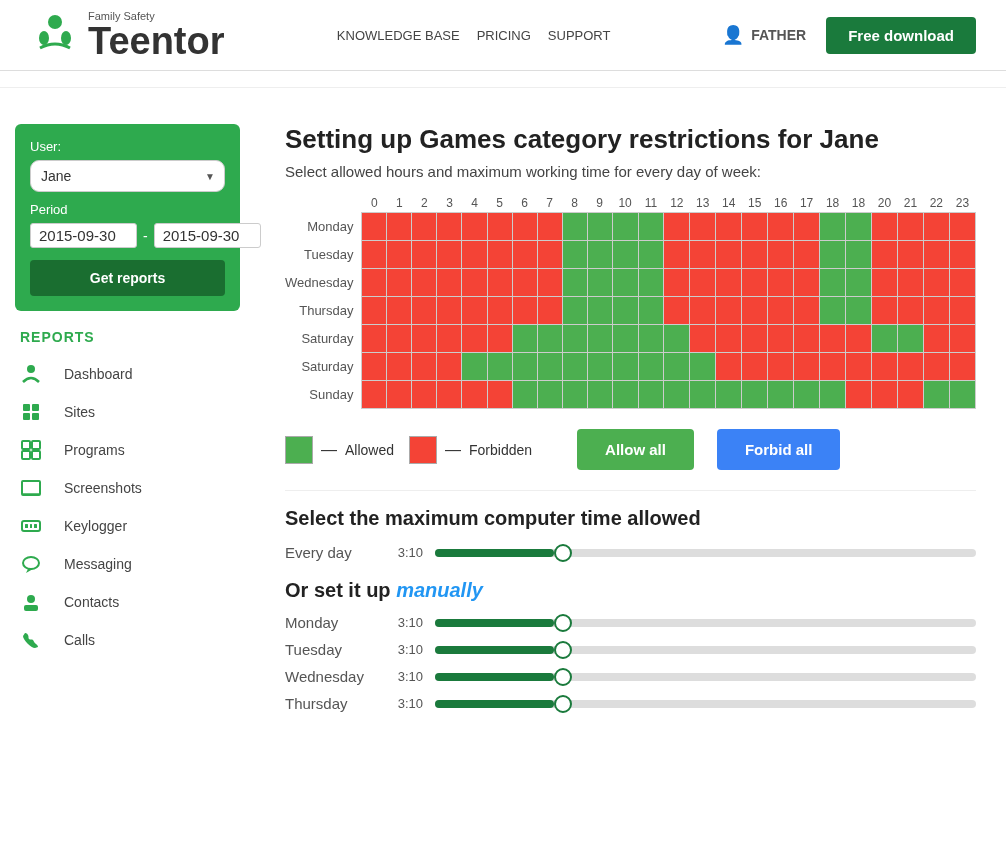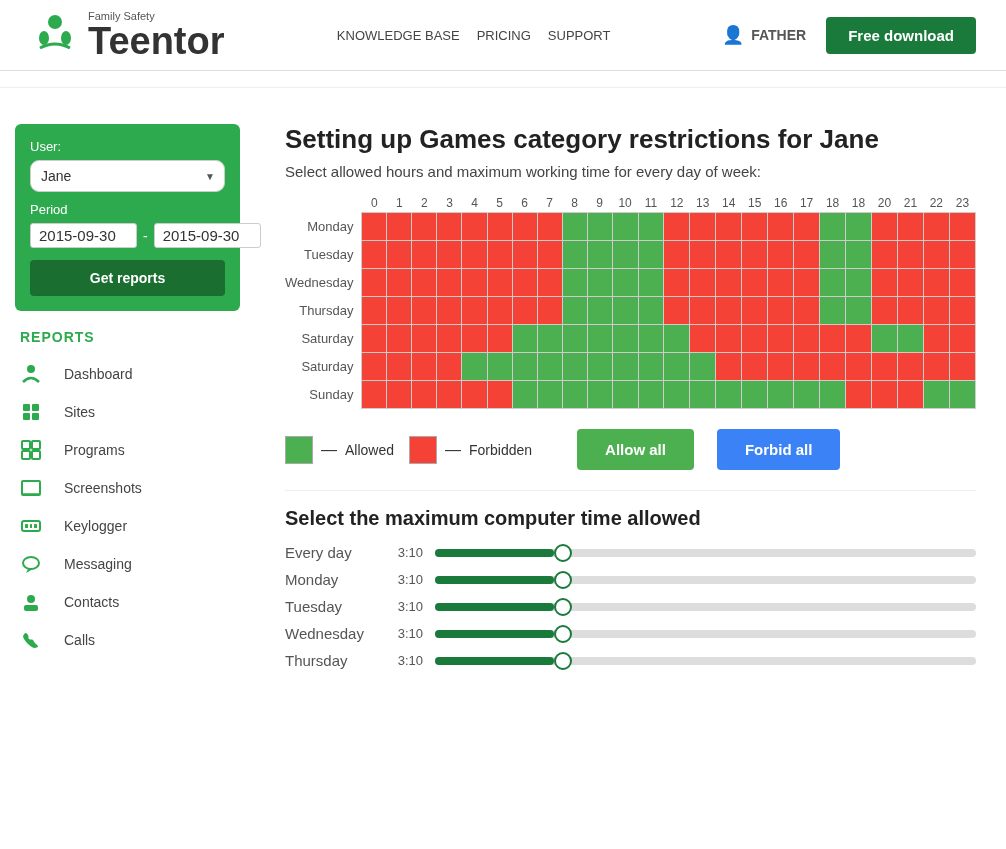--- a/index.html
+++ b/index.html
@@ -501,20 +501,21 @@
     <h2 class="section-title">Select the maximum computer time allowed</h2>
     <div class="slider-row">
       <span class="slider-day">Every day</span>
       <span class="slider-value">3:10</span>
       <div class="slider-track">
         <div class="slider-fill" style="width:22%;"></div>
         <div class="slider-thumb" style="left:22%;"></div>
       </div>
     </div>
 
+    <h2 class="or-manual">Or set it up <em>manually</em></h2>
 
     <div id="manual-sliders">
         <div class="slider-row">
       <span class="slider-day">Monday</span>
       <span class="slider-value">3:10</span>
       <div class="slider-track">
         <div class="slider-fill" style="width:22%;"></div>
         <div class="slider-thumb" style="left:22%;"></div>
       </div>
     </div>

